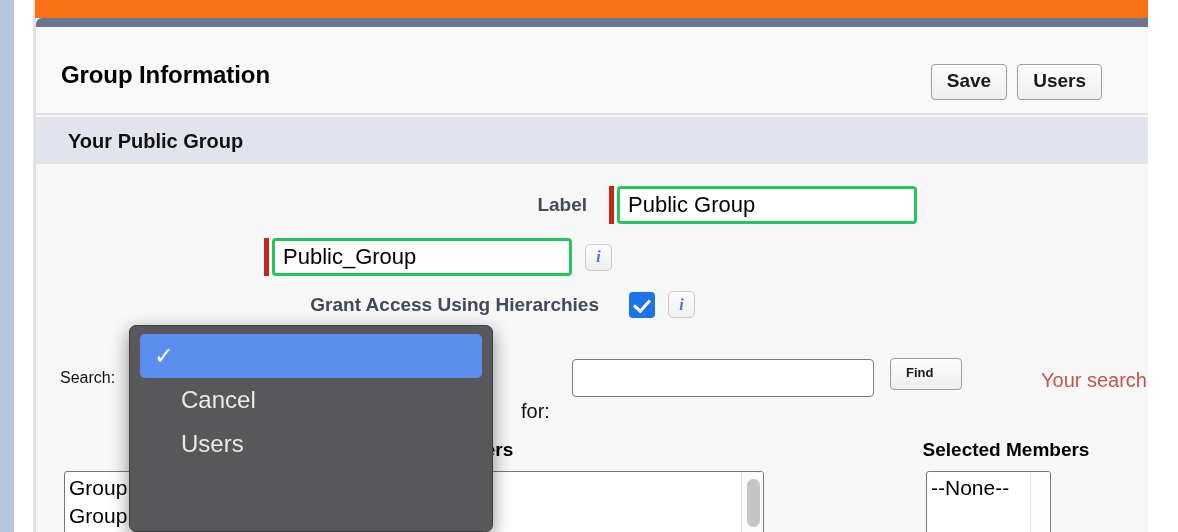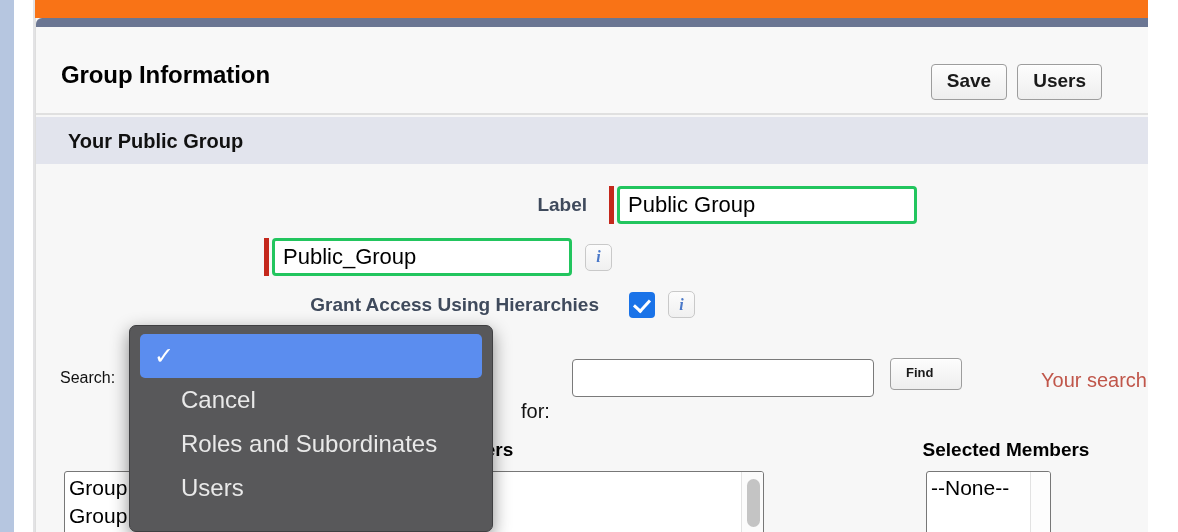--- a/index.html
+++ b/index.html
@@ -442,21 +442,17 @@
   <div class="select-popup">
     <div class="select-option selected">
       <span class="select-check">✓</span>
     </div>
     <div class="select-option">
       <span class="select-check">✓</span>
       <span>Cancel</span>
     </div>
     <div class="select-option">
       <span class="select-check">✓</span>
-      <span>Roles and Subordinates</span>
-    </div>
-    <div class="select-option">
-      <span class="select-check">✓</span>
       <span>Users</span>
     </div>
   </div>
 
 </div>
 
 </body></html>

